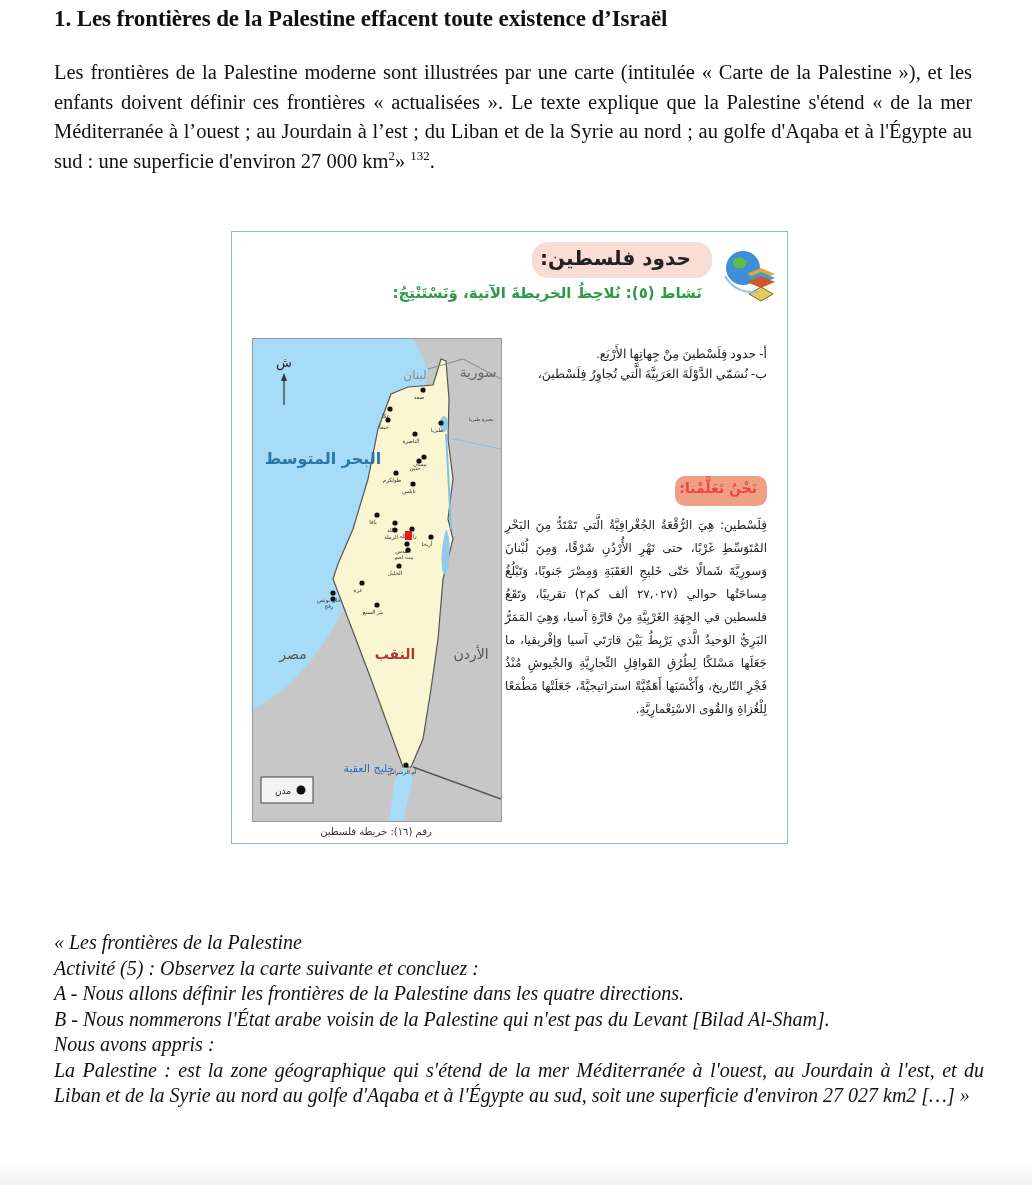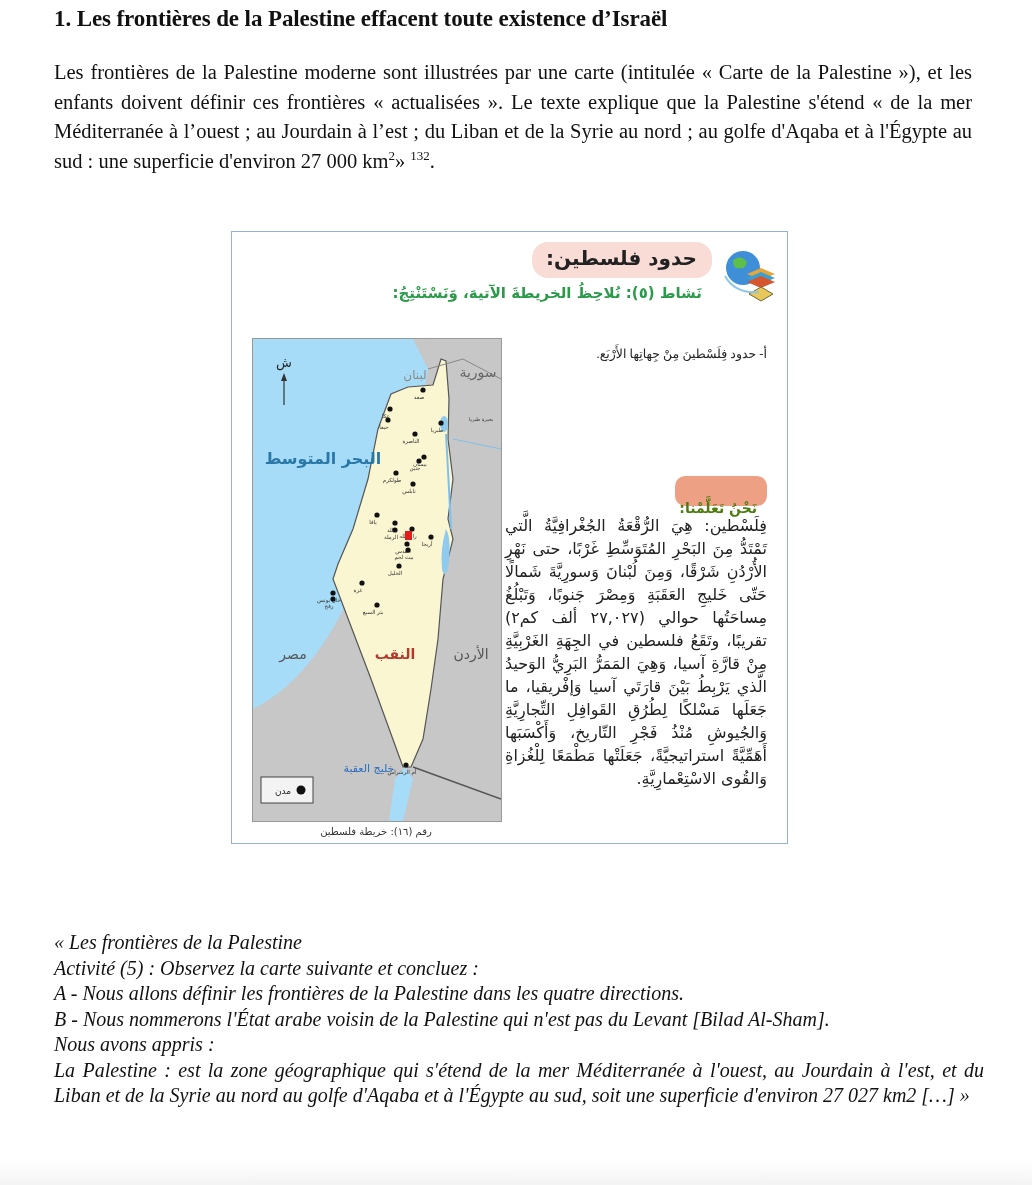--- a/index.html
+++ b/index.html
@@ -7,40 +7,40 @@
          font-family: "Liberation Serif", serif; color: #111; }
   .page-title { position: absolute; left: 54px; top: 6px; margin: 0;
                 font-size: 23px; font-weight: bold; letter-spacing: -0.1px; }
   .intro { position: absolute; left: 54px; top: 58px; width: 918px; margin: 0;
            font-size: 20.5px; line-height: 29.5px; text-align: justify; }
   .intro sup { font-size: 13px; line-height: 0; }
   .figure { position: absolute; left: 231px; top: 231px; width: 557px; height: 613px;
             border: 1.5px solid #8fb2e0; background: #fff; box-sizing: border-box; }
   .fig-title-pill { position: absolute; right: 75px; top: 10px; width: 180px; height: 36px;
                     background: #f8dcd5; border-radius: 16px; }
-  .fig-title { position: absolute; right: 90px; top: 14px; font-size: 20px; font-weight: bold;
+  .fig-title { position: absolute; right: 96px; top: 14px; font-size: 20px; font-weight: bold;
                direction: rtl; font-family: "DejaVu Sans", sans-serif; color: #222; }
   .fig-activity { position: absolute; right: 85px; top: 52px; font-size: 15px; font-weight: bold;
                   direction: rtl; color: #2b9a4a; font-family: "DejaVu Sans", sans-serif; }
   .globe-icon { position: absolute; right: 4px; top: 10px; width: 64px; height: 64px; }
   .map { position: absolute; left: 20px; top: 106px; width: 248px; height: 482px;
          border: 1px solid #999; overflow: hidden; }
   .map svg { display: block; }
   .map-caption { position: absolute; left: 20px; top: 594px; width: 248px; text-align: center;
                  font-size: 10px; direction: rtl; color: #333; font-family: "DejaVu Sans", sans-serif; }
   .questions { position: absolute; right: 20px; top: 112px; width: 260px; direction: rtl;
                font-size: 12.5px; line-height: 20px; font-family: Liberation Serif, serif; color: #222; }
   .questions div { margin: 0; }
   .questions .indent { padding-right: 18px; }
   .learned-pill { position: absolute; right: 20px; top: 244px; width: 92px; height: 30px;
                   background: #eea084; border-radius: 10px; }
   .learned-label { position: absolute; right: 30px; top: 248px; font-size: 14px; font-weight: bold;
-                   direction: rtl; color: #4d7c0f; font-family: "DejaVu Sans", sans-serif; margin-top: 20px; }
+                   direction: rtl; color: #ef4444; font-family: "DejaVu Sans", sans-serif; }
   .learned-text { position: absolute; right: 20px; top: 282px; width: 262px; direction: rtl;
-                  text-align: justify; font-size: 16px; line-height: 23px; color: #222;
+                  text-align: justify; font-size: 12px; line-height: 23px; color: #222;
                   font-family: "DejaVu Sans", sans-serif; }
   .quote { position: absolute; left: 54px; top: 930px; width: 930px; margin: 0;
            font-style: italic; font-size: 20px; line-height: 25.5px; }
   .quote div { margin: 0; }
   .bottom-shade { position: absolute; left: 0; top: 1160px; width: 1032px; height: 25px;
                   background: linear-gradient(#ffffff, #f3f3f3); }
   .mlabel { font-family: "DejaVu Sans", sans-serif; }
 </style>
 </head>
 <body>
@@ -142,20 +142,21 @@
 
       <rect x="8" y="438" width="52" height="26" fill="#f3f3f3" stroke="#444" stroke-width="1"></rect>
       <circle cx="48" cy="451" r="4.5" fill="#111"></circle>
       <text class="mlabel" x="30" y="455" font-size="9" text-anchor="middle" fill="#222">مدن</text>
     </svg>
   </div>
   <div class="map-caption">رقم (١٦): خريطة فلسطين</div>
 
   <div class="questions">
     <div>أ-  حدود فِلَسْطينَ مِنْ جِهاتِها الأَرْبَع.</div>
+    <div>ب- نُسَمّي الدَّوْلَةَ العَرَبِيَّةَ الَّتي تُجاوِرُ فِلَسْطينَ،</div>
   </div>
 
   <div class="learned-pill"></div>
   <div class="learned-label">نَحْنُ تَعَلَّمْنا:</div>
   <div class="learned-text">فِلَسْطين: هِيَ الرُّقْعَةُ الجُغْرافِيَّةُ الَّتي تَمْتَدُّ مِنَ البَحْرِ المُتَوَسِّطِ غَرْبًا، حتى نَهْرِ الأُرْدُنِ شَرْقًا، وَمِنَ لُبْنانَ وَسورِيَّةَ شَمالًا حَتّى خَليجِ العَقَبَةِ وَمِصْرَ جَنوبًا، وَتَبْلُغُ مِساحَتُها حوالي (٢٧,٠٢٧ ألف كم٢) تقريبًا، وتَقَعُ فلسطين في الجِهَةِ الغَرْبِيَّةِ مِنْ قارَّةِ آسيا، وَهِيَ المَمَرُّ البَرِيُّ الوَحيدُ الَّذي يَرْبِطُ بَيْنَ قارَتَي آسيا وَإفْريقيا، ما جَعَلَها مَسْلكًا لِطُرُقِ القَوافِلِ التِّجارِيَّةِ وَالجُيوشِ مُنْذُ فَجْرِ التّاريخ، وَأَكْسَبَها أَهَمِّيَّةً استراتيجيَّةً، جَعَلَتْها مَطْمَعًا لِلْغُزاةِ وَالقُوى الاسْتِعْمارِيَّةِ.</div>
 </div>
 
 <div class="quote">
   <div>« Les frontières de la Palestine</div>
   <div>Activité (5) : Observez la carte suivante et concluez :</div>

